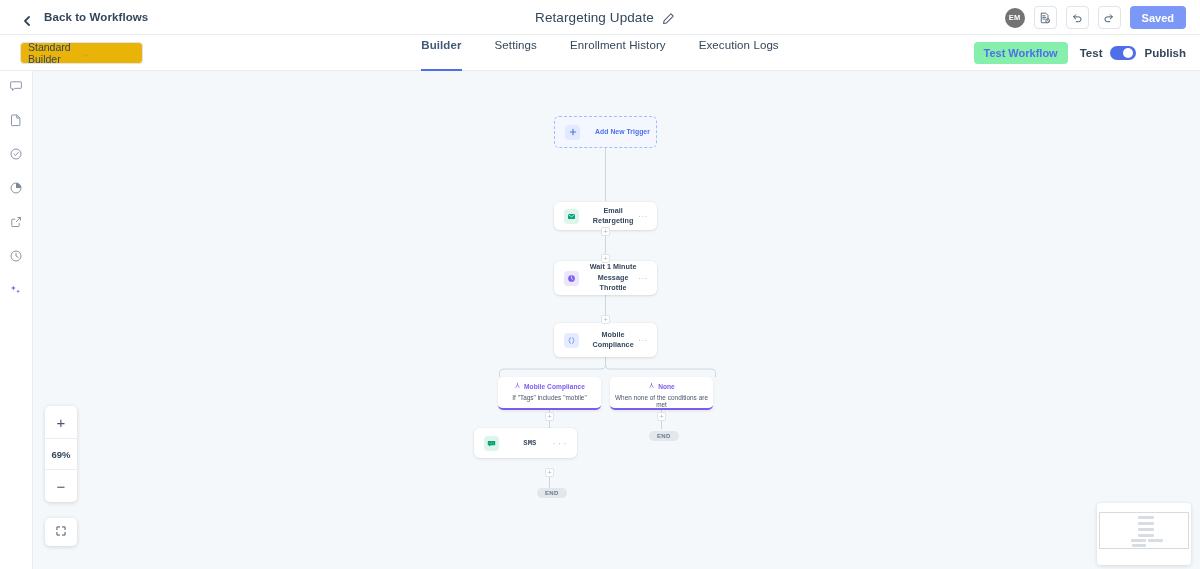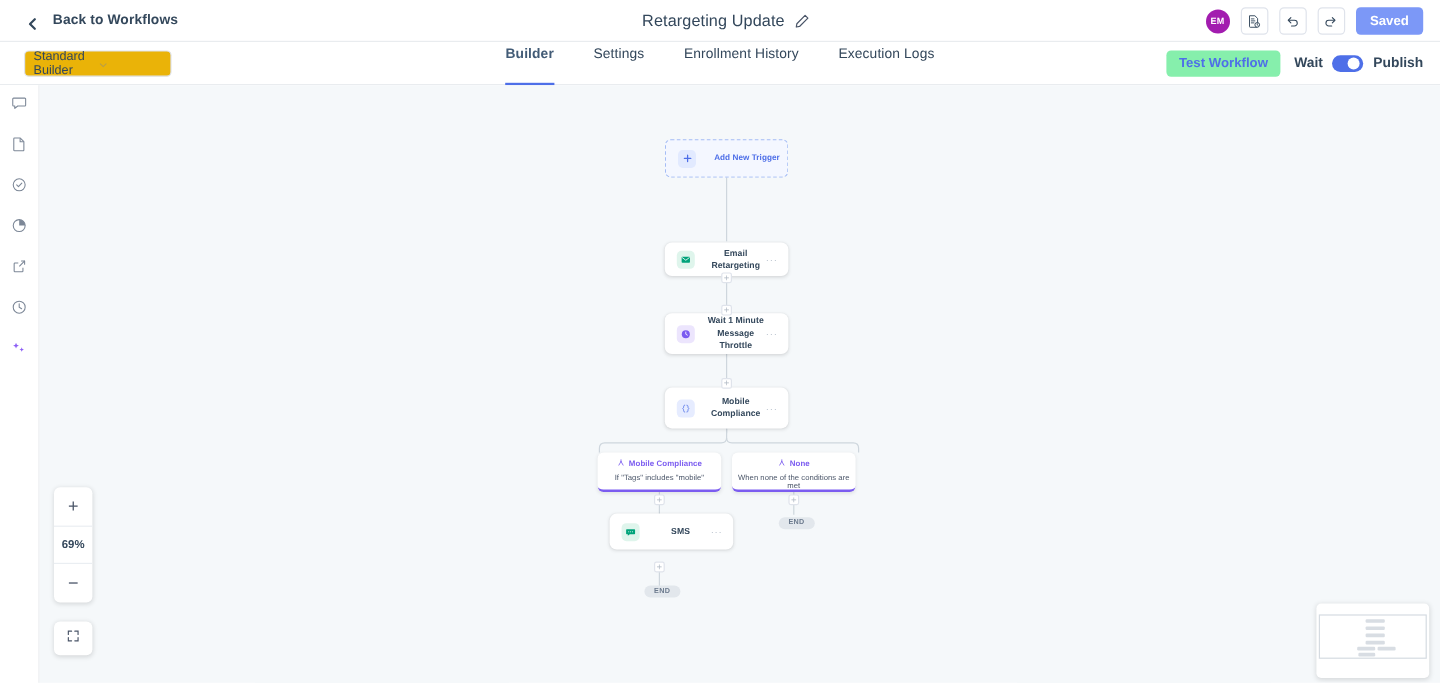--- a/index.html
+++ b/index.html
@@ -31,21 +31,21 @@
   }
   .wf-title { font-size: 13.5px; color: #33475b; letter-spacing: .1px; margin-left: 10px; }
   .pencil-icon { width: 13px; height: 13px; pointer-events: auto; cursor: pointer; }
 
   .topbar-right {
     position: absolute; right: 14px; top: 0; height: 35px;
     display: flex; align-items: center; gap: 9px;
   }
   .avatar {
     width: 20px; height: 20px; border-radius: 50%;
-    background: #a21caf; color: #ffffff;
+    background: #737373; color: #ffffff;
     font-size: 7.5px; font-weight: bold; letter-spacing: .2px;
     display: flex; align-items: center; justify-content: center;
     cursor: pointer;
   }
   .icon-btn {
     width: 23px; height: 23px; border: 1px solid #dfe3eb; border-radius: 4px;
     background: #fff; display: flex; align-items: center; justify-content: center;
     cursor: pointer;
   }
   .saved-btn {
@@ -261,21 +261,21 @@
   <div class="tabs">
     <div class="tab active">Builder</div>
     <div class="tab">Settings</div>
     <div class="tab">Enrollment History</div>
     <div class="tab">Execution Logs</div>
   </div>
 
   <div class="toolbar-right">
     <div class="test-btn">Test Workflow</div>
     <div class="pub-group">
-      <span class="pub-label">Wait</span>
+      <span class="pub-label">Test</span>
       <div class="toggle">
           <div class="knob"></div>
         </div>
       <span class="pub-label">Publish</span>
     </div>
   </div>
 </div>
 
 <div class="rail">
   <div class="rail-item">
@@ -412,21 +412,21 @@
         <span>
           <svg viewBox="0 0 12 12" width="7" height="7">
               <path d="M6 2 L6 4.4 M6 4.4 L3 9.6 M6 4.4 L9 9.6" fill="none" stroke="#7b5cf0" stroke-width="1.2" stroke-linecap="round"></path>
             </svg>
         </span>
         <span>None</span>
       </div>
       <div class="branch-sub">When none of the conditions are met</div>
     </div>
 
-    <div class="node" style="left:475px;top:357px;width:103px;height:30px;">
+    <div class="node" style="left:441px;top:357px;width:103px;height:30px;font-family:Liberation Mono, monospace;">
       <span class="node-ico" style="background:#dff5ec">
         <svg viewBox="0 0 14 14" width="9" height="9">
             <path d="M2 3.2h10a.8.8 0 0 1 .8.8v4.8a.8.8 0 0 1-.8.8H6l-2.6 2V9.6H2a.8.8 0 0 1-.8-.8V4a.8.8 0 0 1 .8-.8Z" fill="#00a37a"></path>
             <circle cx="4.6" cy="6.4" r=".65" fill="#fff"></circle>
             <circle cx="7" cy="6.4" r=".65" fill="#fff"></circle>
             <circle cx="9.4" cy="6.4" r=".65" fill="#fff"></circle>
           </svg>
       </span>
       <span class="node-txt">SMS</span>
       <span class="node-dots">···</span>

